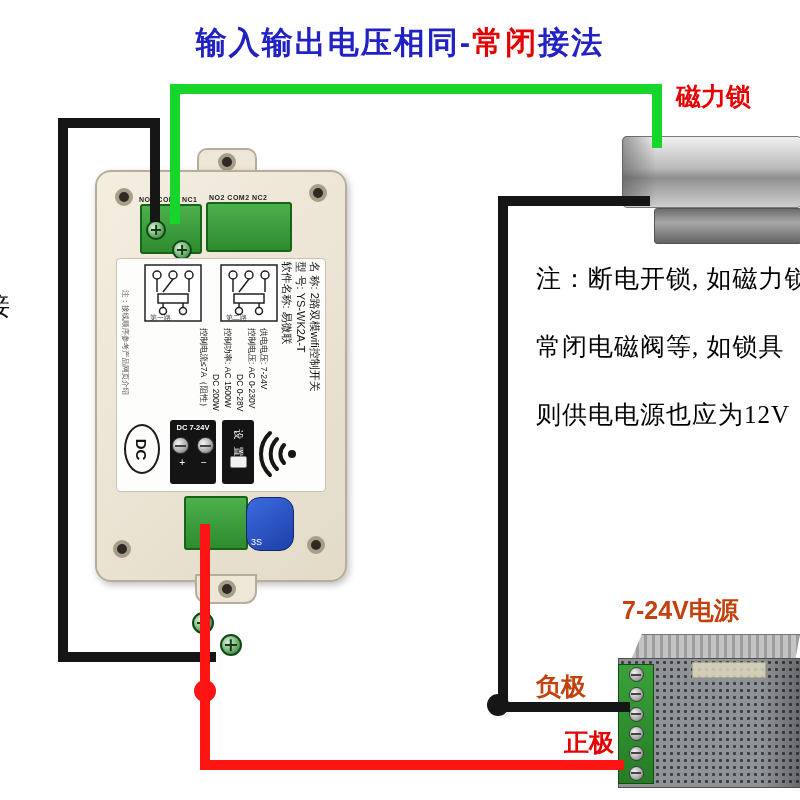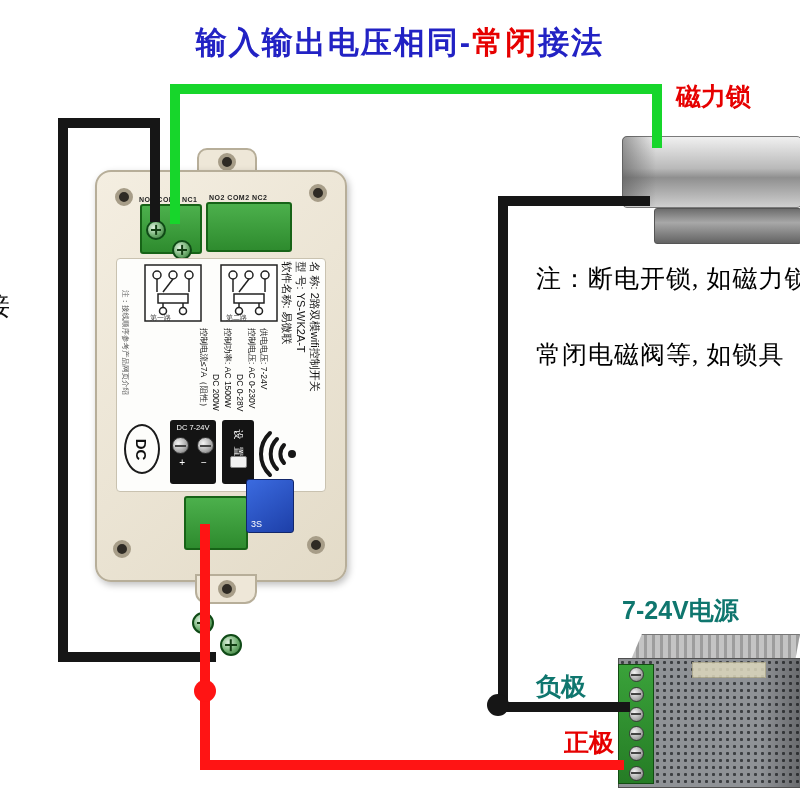--- a/index.html
+++ b/index.html
@@ -6,21 +6,21 @@
   #stage{position:relative;width:800px;height:800px;overflow:hidden;background:#fff;
          font-family:"Liberation Sans",sans-serif;}
   .abs{position:absolute;}
 
   
   .title{left:0;right:0;top:22px;text-align:center;font-size:31px;font-weight:bold;
          letter-spacing:2px;color:#2222c4;}
   .title .hl{color:#e60000;}
   .note-text{font-family:"Liberation Serif",serif;font-size:25px;color:#000;
              white-space:nowrap;letter-spacing:1px;}
-  .hei{font-weight:bold;font-size:25px;color:#0f766e;white-space:nowrap;}
+  .hei{font-weight:bold;font-size:25px;color:#c2410c;white-space:nowrap;}
   .red-text{color:#e60000;}
 
   
   .wire-green{background:#17d62b;}
   .wire-black{background:#161616;}
   .wire-red{background:#ff1414;}
   .dot{border-radius:50%;}
 
   
   .device-body{background:linear-gradient(135deg,#f4eee1,#e3dbc8);border:2px solid #b7ae99;
@@ -156,21 +156,21 @@
 
   <div class="abs side-note" style="left:69px;top:339px;width:110px;height:12px;transform:rotate(90deg);">注：接线顺序参考产品网页介绍</div>
 
   <div class="abs" style="left:124px;top:424px;width:32px;height:46px;border:2.5px solid #1b1b1b;
        border-radius:50%;display:flex;align-items:center;justify-content:center;">
     <span style="transform:rotate(90deg);font-weight:bold;font-size:15px;color:#111;">DC</span>
   </div>
 
   <div class="abs blackbox" style="left:170px;top:420px;width:46px;height:64px;display:flex;
        flex-direction:column;align-items:center;padding-top:3px;box-sizing:border-box;">
-    <div style="font-size:7.5px;font-weight:normal;">DC 7-24V</div>
+    <div style="font-size:7.5px;font-weight:bold;">DC 7-24V</div>
     <div style="display:flex;gap:8px;margin-top:5px;">
       <div class="sscrew" style="width:15px;height:15px;"></div>
       <div class="sscrew" style="width:15px;height:15px;"></div>
     </div>
     <div style="display:flex;gap:16px;margin-top:3px;font-size:10px;">
       <span>+</span>
       <span>−</span>
     </div>
   </div>
 
@@ -185,21 +185,21 @@
       <circle cx="22" cy="46" r="4" fill="#161616" stroke="none"></circle>
       <path d="M13,38 A13,13 0 0 1 31,38"></path>
       <path d="M7,31 A21,21 0 0 1 37,31"></path>
       <path d="M1,24 A29,29 0 0 1 43,24"></path>
     </g>
   </svg>
 
   <div class="abs tblock" style="left:184px;top:496px;width:60px;height:50px;"></div>
   <div class="abs gscrew" style="left:192px;top:512px;width:18px;height:18px;"></div>
   <div class="abs gscrew" style="left:220px;top:512px;width:18px;height:18px;"></div>
-  <div class="abs chip" style="left:246px;top:479px;width:46px;height:52px;">
+  <div class="abs chip" style="left:246px;top:497px;width:46px;height:52px;border-radius:14px;">
     <span style="position:absolute;left:4px;bottom:3px;color:#fff;font-size:9px;">3S</span>
   </div>
 
   <div class="abs hei red-text" style="left:676px;top:80px;">磁力锁</div>
   <div class="abs lock-bar" style="left:622px;top:136px;width:178px;height:70px;"></div>
   <div class="abs lock-cap" style="left:622px;top:136px;width:34px;height:70px;"></div>
   <div class="abs lock-plate" style="left:654px;top:208px;width:146px;height:34px;"></div>
 
   <div class="abs hei" style="left:622px;top:594px;">7-24V电源</div>
   <div class="abs psu-top" style="left:630px;top:634px;width:168px;height:26px;"></div>
@@ -226,18 +226,19 @@
   <div class="abs wire-black" style="left:58px;top:118px;width:102px;height:10px;"></div>
   <div class="abs wire-black" style="left:150px;top:118px;width:10px;height:104px;"></div>
   <div class="abs wire-black" style="left:58px;top:118px;width:10px;height:544px;"></div>
   <div class="abs wire-black" style="left:58px;top:652px;width:158px;height:10px;"></div>
 
   <div class="abs wire-red" style="left:200px;top:524px;width:10px;height:246px;"></div>
   <div class="abs wire-red" style="left:200px;top:760px;width:424px;height:10px;"></div>
   <div class="abs wire-red dot" style="left:194px;top:680px;width:22px;height:22px;"></div>
 
   <div class="abs note-text" style="left:536px;top:262px;">注：断电开锁, 如磁力锁</div>
-  <div class="abs note-text" style="left:536px;top:338px;">常闭电磁阀等, 如锁具</div>
+  <div class="abs note-text" style="left:536px;top:330px;">常闭电磁阀等, 如锁具</div>
+  <div class="abs note-text" style="left:536px;top:398px;">则供电电源也应为12V</div>
 
   <div class="abs hei" style="left:536px;top:670px;">负极</div>
   <div class="abs hei red-text" style="left:564px;top:726px;">正极</div>
 
 </div>
 
 </body></html>

